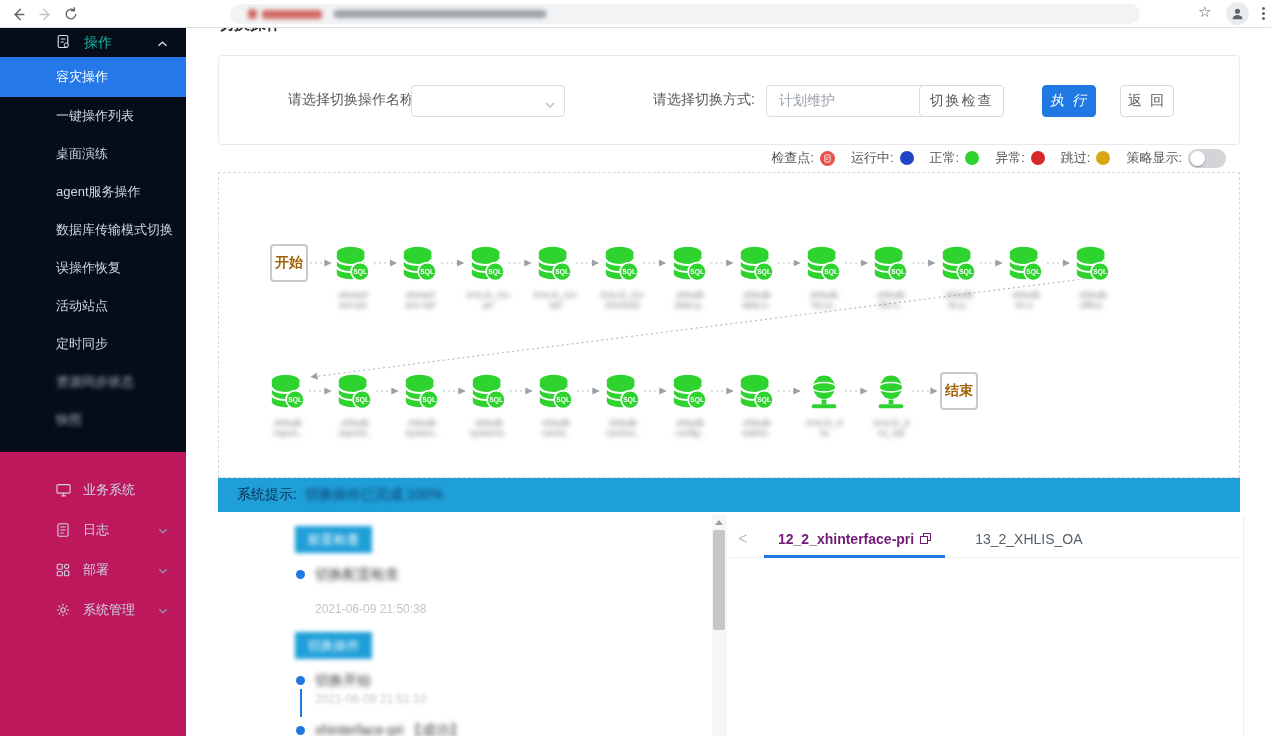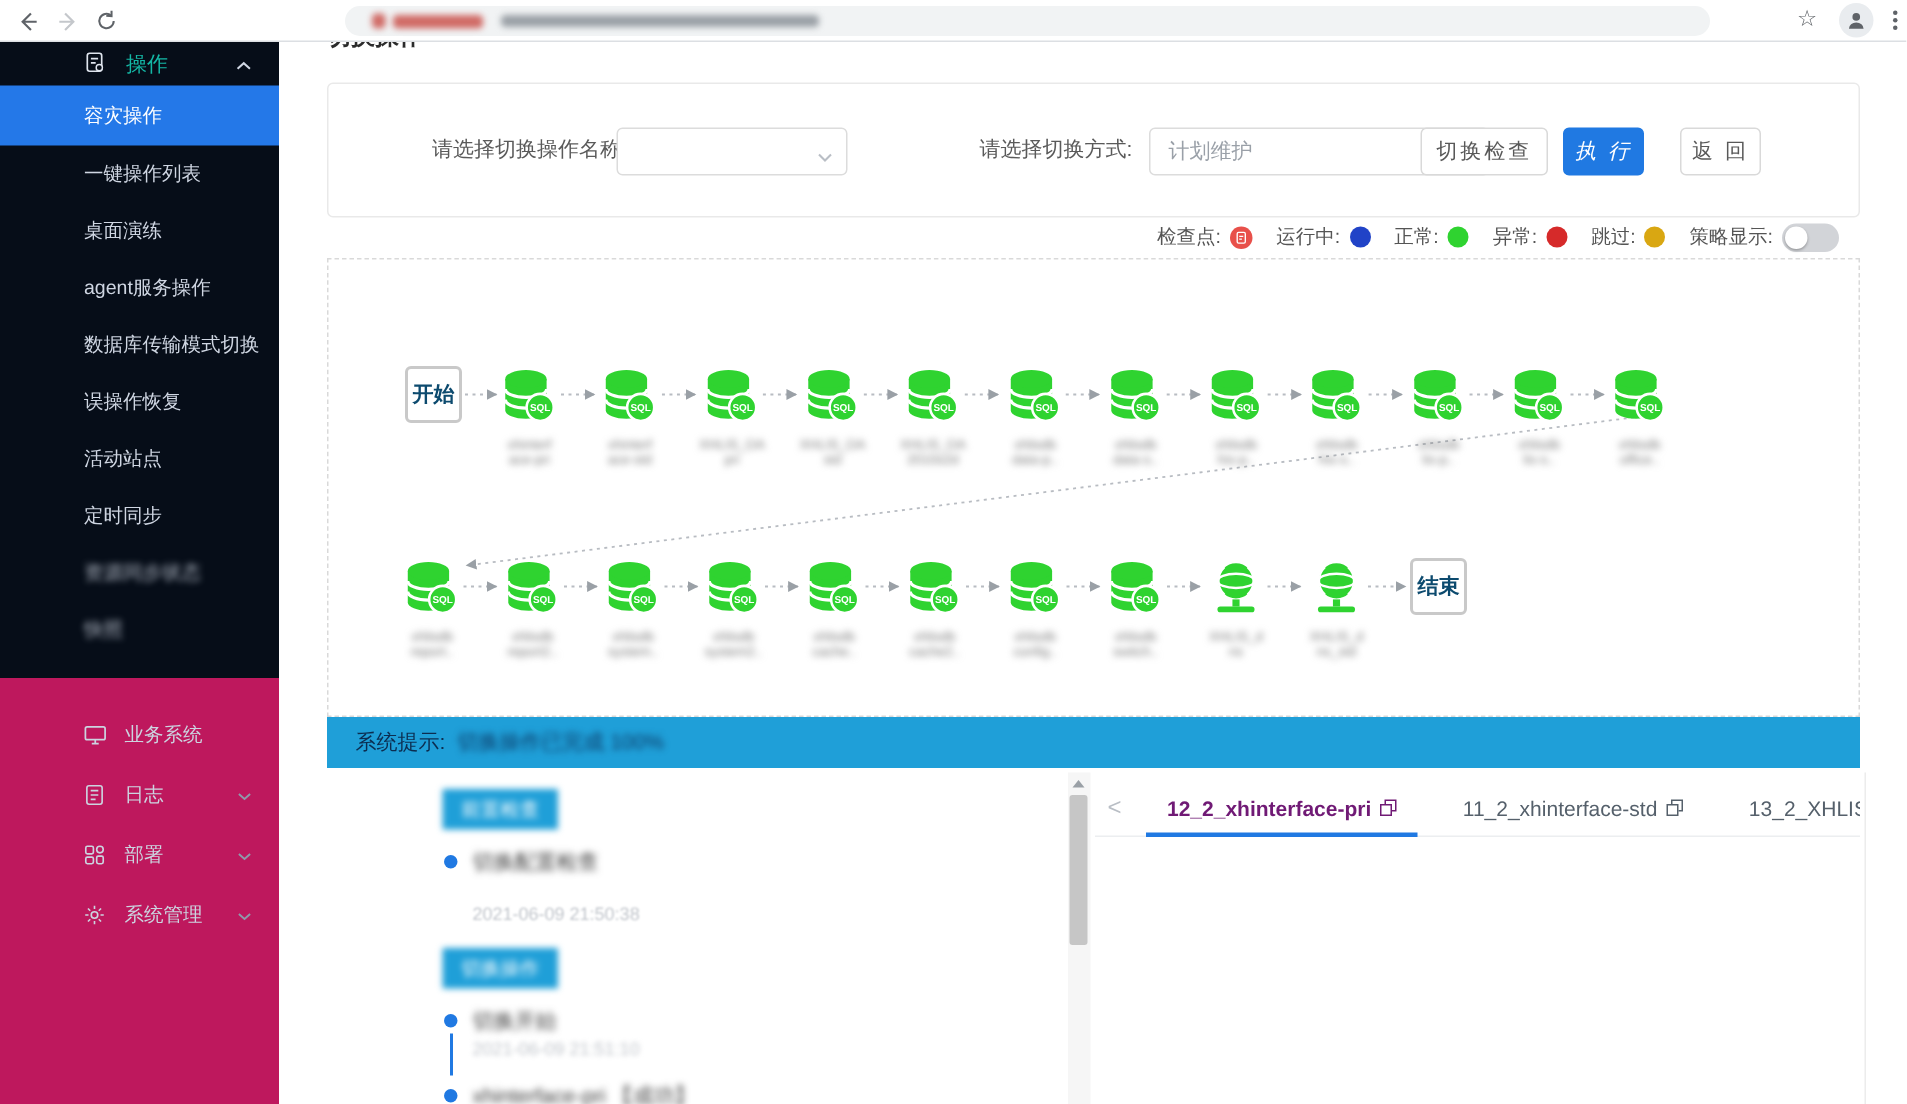--- a/index.html
+++ b/index.html
@@ -52,21 +52,21 @@
     justify-content:flex-end; gap:0; padding-right:14px; }
   .lg-item { display:flex; align-items:center; margin-left:16px; font-size:13px; color:#555; }
   .lg-item .sw { width:14px; height:14px; border-radius:50%; margin-left:6px; }
   .lg-badge { width:15px; height:15px; border-radius:50%; margin-left:6px; display:flex; align-items:center; justify-content:center; }
   .switch { position:relative; width:38px; height:19px; border-radius:10px; background:#d2d4d8; margin-left:6px; cursor:pointer; }
   .switch .knob { position:absolute; left:2px; top:2px; width:15px; height:15px; border-radius:50%; background:#fff; box-shadow:0 1px 2px rgba(0,0,0,.3); }
 
   .diagram { position:absolute; left:218px; top:172px; width:1022px; height:306px; border:1px dashed #d9d9d9; background:#fff; }
   .diagram svg.wires { position:absolute; left:0; top:0; }
   .flow-box { position:absolute; width:38px; height:38px; border:2px solid #c9c9c9; border-radius:4px; background:#fff;
-    display:flex; align-items:center; justify-content:center; font-size:14px; font-weight:bold; color:#0c4a6e; }
+    display:flex; align-items:center; justify-content:center; font-size:14px; font-weight:bold; color:#a16207; }
   .node { position:absolute; width:64px; text-align:center; cursor:pointer; }
   .node .nlabel { margin-top:2px; font-size:9px; line-height:10px; color:#7a7a7a; white-space:pre-line; filter:blur(2.5px); }
 
   .statusbar { position:absolute; left:218px; top:478px; width:1022px; height:34px; background:#1f9fd8;
     display:flex; align-items:center; padding-left:19px; font-size:14px; }
   .statusbar .pre { color:#0c2d50; }
   .statusbar .msg { color:#0d3a66; margin-left:8px; filter:blur(2px); }
 
   
   .timeline { position:absolute; left:218px; top:512px; width:494px; height:224px; overflow:hidden; background:#fff; }
@@ -112,21 +112,21 @@
     </div>
     <div class="f-label" style="left:434px;">请选择切换方式:</div>
     <div class="f-select" style="left:547px; width:227px;">
       <span>计划维护</span>
       <span class="chev">
         <svg width="10" height="10" viewBox="0 0 10 10">
             <path d="M1 3 L5 7 L9 3" fill="none" stroke="#b9bec5" stroke-width="1.4"></path>
           </svg>
       </span>
     </div>
-    <div class="btn ghost" style="left:700px; width:85px;margin-left:28px;">切换检查</div>
+    <div class="btn ghost" style="left:700px; width:85px;">切换检查</div>
     <div class="btn primary" style="left:823px; width:54px;font-style:italic;">执 行</div>
     <div class="btn ghost" style="left:901px; width:54px;">返 回</div>
   </div>
 
   <div class="legend" id="legend">
       <div class="lg-item">
         <span>检查点:</span>
         <span class="lg-badge" style="background: rgb(232, 80, 74);">
           <svg width="9" height="9" viewBox="0 0 10 10">
             <rect x="2" y="1" width="6" height="8" rx="1" fill="none" stroke="#fff" stroke-width="1"></rect>
@@ -413,27 +413,20 @@
   <div class="mid-scrollbar">
     <div class="msb-up"></div>
     <div class="msb-thumb"></div>
   </div>
 
   <div class="right-panel">
     <div class="tabs-row" id="tabs">
         <span class="tab-chev">&lt;</span>
         <div class="tab active">
           <span>12_2_xhinterface-pri</span>
-          <span class="copy-ic">
-            <i class="t"></i>
-            <i class="b"></i>
-          </span>
-        </div>
-        <div class="tab">
-          <span>11_2_xhinterface-std</span>
           <span class="copy-ic">
             <i class="t"></i>
             <i class="b"></i>
           </span>
         </div>
         <div class="tab">
           <span>13_2_XHLIS_OA</span>
         </div>
       </div>
   </div>

